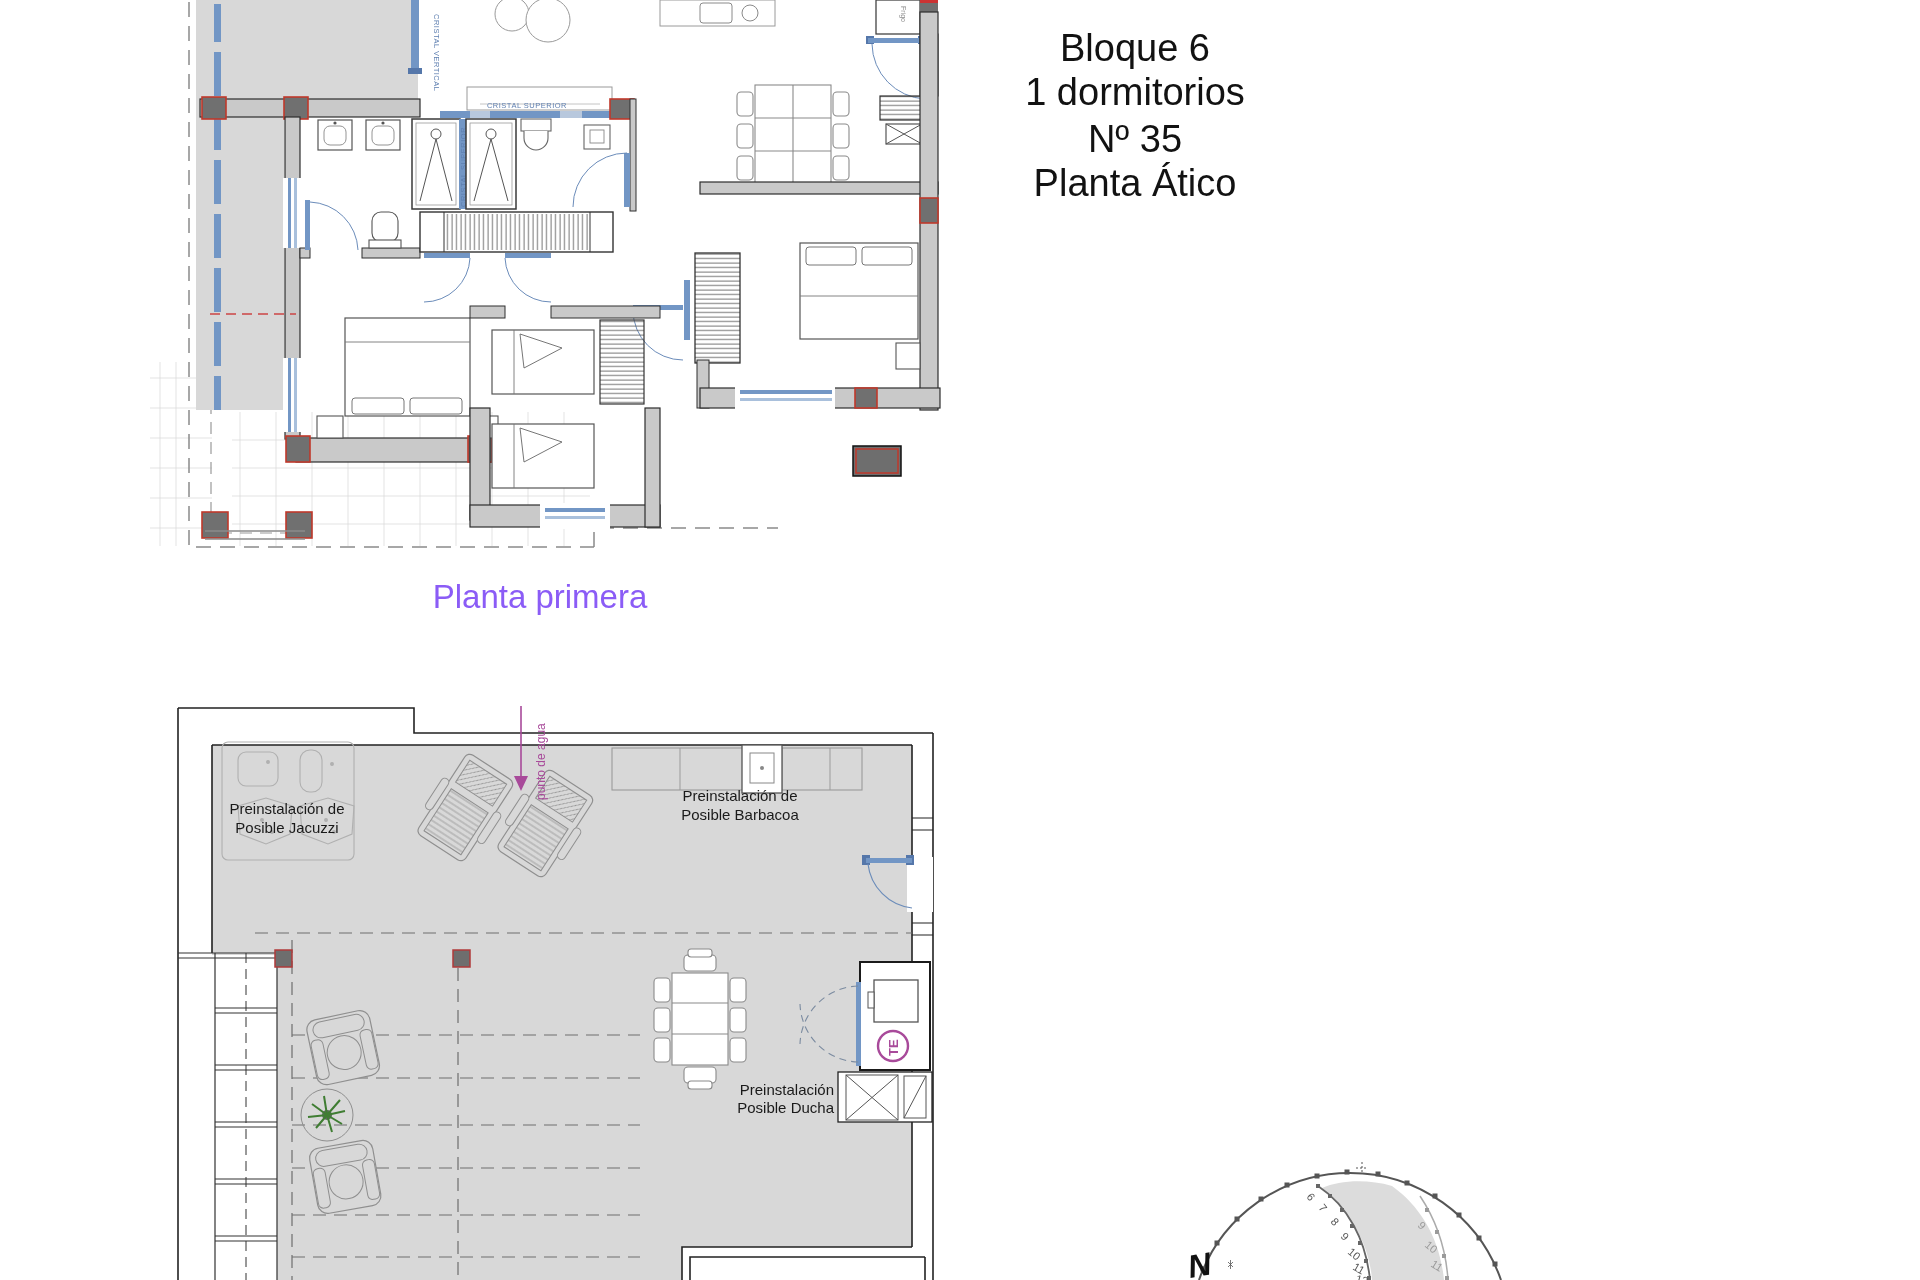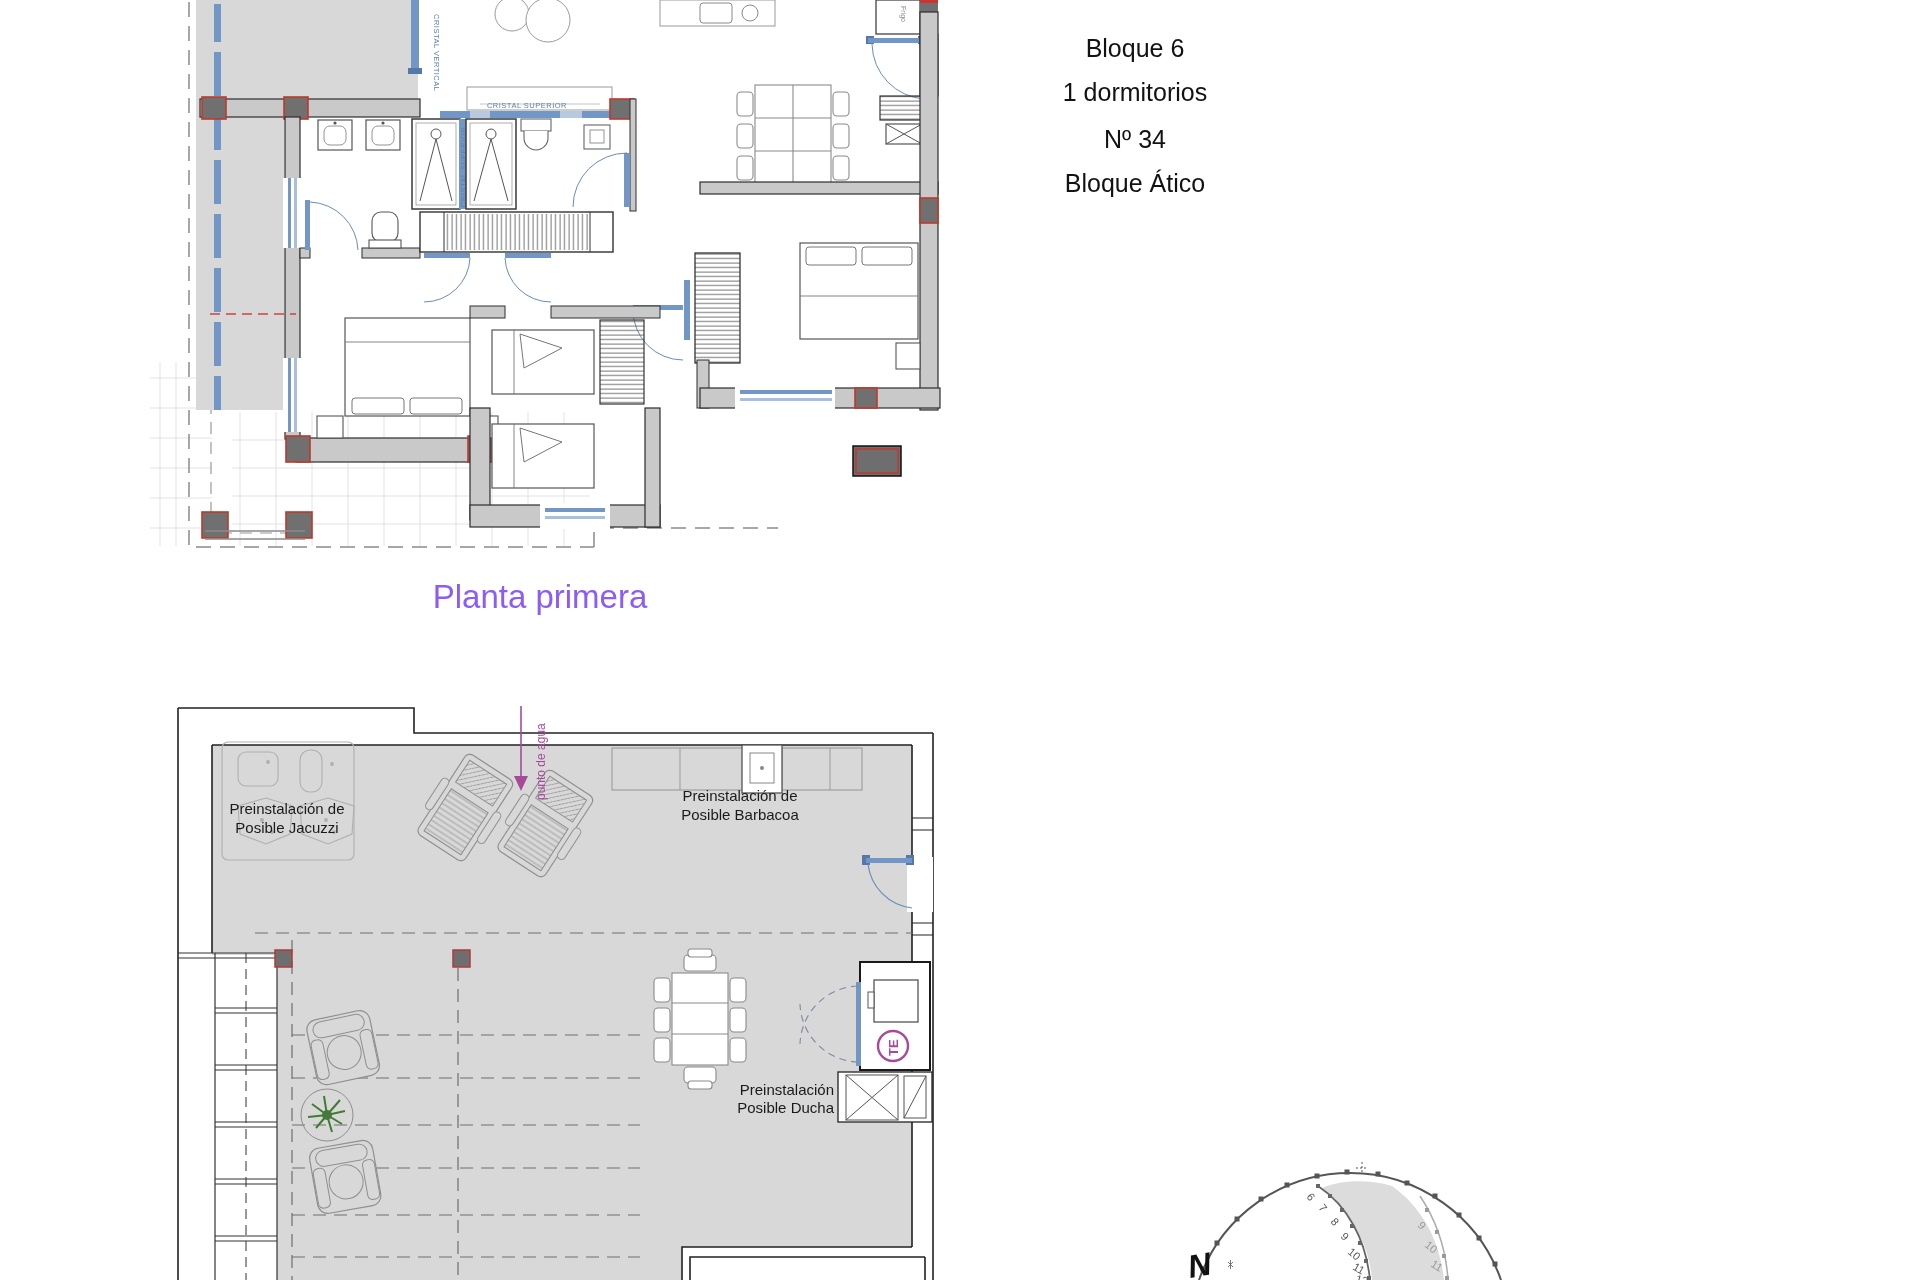--- a/index.html
+++ b/index.html
@@ -1,20 +1,20 @@
 <!DOCTYPE html>
 <html><head>
 <meta charset="utf-8">
 <style>
   html,body{margin:0;padding:0;background:#fff;}
   body{width:1920px;height:1280px;position:relative;overflow:hidden;
        font-family:"Liberation Sans",sans-serif;color:#141414;}
   #sheet{position:absolute;inset:0;}
   .title-block{position:absolute;left:925px;top:26px;width:420px;text-align:center;
-       font-size:25px;line-height:44px;color:#121212;}
+       font-size:38px;line-height:44px;color:#121212;}
   .title-block .l4{margin-top:3px;}
   .plan-label{position:absolute;left:420px;top:578px;width:240px;text-align:center;
        font-size:33px;color:#8b5cf6;}
   svg text{font-family:"Liberation Sans",sans-serif;}
   .ann{font-size:15px;fill:#1a1a1a;}
   .tinyblue{font-size:7.5px;fill:#5e7fb0;letter-spacing:0.5px;}
   .hourlbl{font-size:11px;fill:#555;}
   .hourlbl2{font-size:11px;fill:#9a9a9a;}
 </style>
 </head>
@@ -427,20 +427,20 @@
 
     <text transform="translate(1190,1278) rotate(-10)" font-family="'Liberation Serif',serif" font-style="italic" font-weight="bold" font-size="32" fill="#111">N</text>
     <path d="M1228,1262 l5,5 M1233,1262 l-5,5 M1230.5,1260 v9" stroke="#555" stroke-width="0.8"></path>
   </g>
 </svg>
 
   
   <div class="title-block">
     <div>Bloque 6</div>
     <div>1 dormitorios</div>
-    <div class="l4">Nº 34</div>
-    <div>Bloque Ático</div>
+    <div class="l4">Nº 35</div>
+    <div>Planta Ático</div>
   </div>
 
   
   <div class="plan-label">Planta primera</div>
 
 </div>
 
 </body></html>

